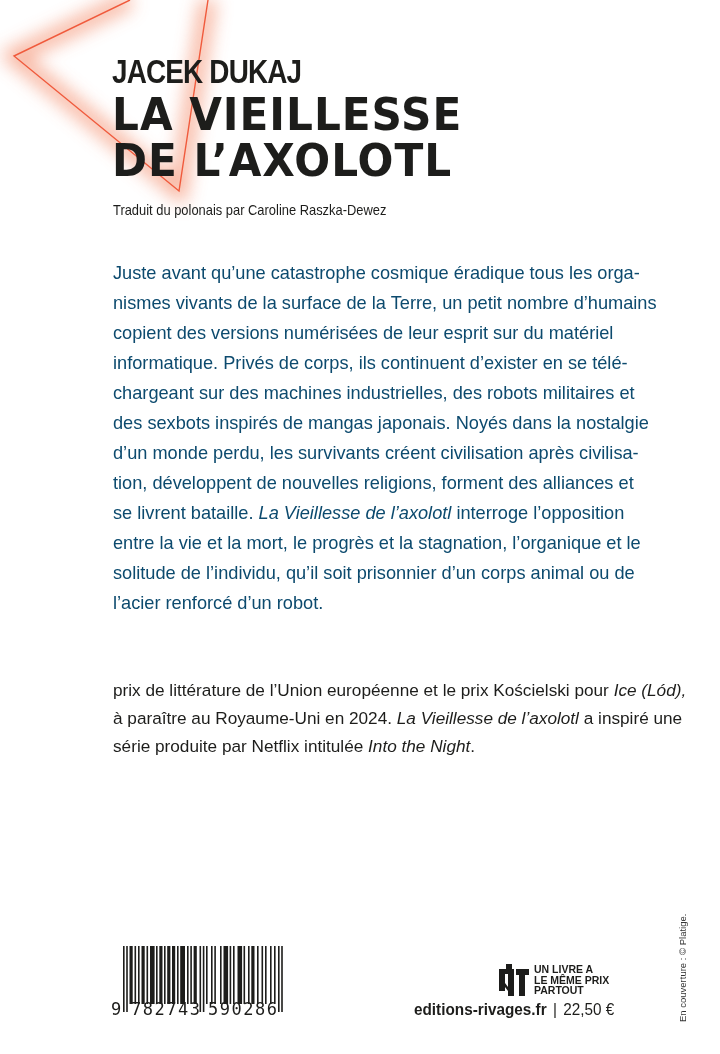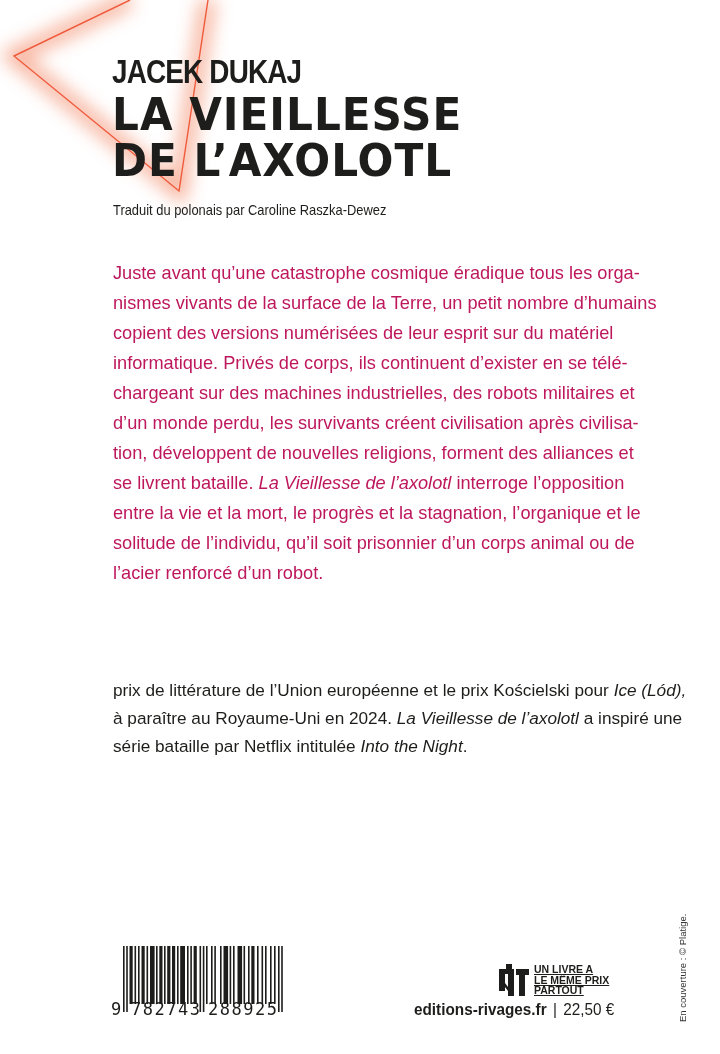--- a/index.html
+++ b/index.html
@@ -6,35 +6,35 @@
     body { width: 720px; height: 1054px; position: relative; overflow: hidden; font-family: "DejaVu Sans", sans-serif; color: #1d1d1b; }
     .page { position: absolute; left: 0; top: 0; width: 720px; height: 1054px; background: #ffffff; }
 
     .triangle-art { position: absolute; left: 0; top: 0; width: 260px; height: 230px; pointer-events: none; }
 
     .author { position: absolute; left: 112px; top: 52px; font-family: "Liberation Sans", sans-serif; font-weight: 700; font-size: 34px; letter-spacing: -1px; line-height: 38px; color: #1d1d1b; transform: scaleX(0.82); transform-origin: left top; white-space: nowrap; }
     .title { position: absolute; left: 112px; top: 92px; font-family: "DejaVu Sans", sans-serif; font-weight: 700; font-size: 44px; line-height: 46px; letter-spacing: 1px; color: #1d1d1b; white-space: nowrap; transform: scaleX(0.96); transform-origin: left top; }
     .title .line { display: block; }
     .translator { position: absolute; left: 113px; top: 201px; font-family: "Liberation Sans", sans-serif; font-size: 15px; color: #1d1d1b; white-space: nowrap; transform: scaleX(0.86); transform-origin: left top; }
 
-    .blurb { position: absolute; left: 113px; top: 258px; width: 494px; font-family: "Liberation Sans", sans-serif; font-size: 18.2px; line-height: 30px; color: #be185d; text-align: justify; }
+    .blurb { position: absolute; left: 113px; top: 258px; width: 494px; font-family: "Liberation Sans", sans-serif; font-size: 18.2px; line-height: 30px; color: #0c4a6e; text-align: justify; }
     .blurb .ln { display: block; text-align: justify; text-align-last: justify; white-space: nowrap; height: 30px; }
     .blurb .ln.last { text-align-last: left; }
 
     .bio { position: absolute; left: 113px; top: 676px; width: 494px; font-family: "Liberation Sans", sans-serif; font-size: 17.2px; line-height: 28px; color: #1d1d1b; }
     .bio .ln { display: block; text-align: justify; text-align-last: justify; white-space: nowrap; height: 28px; }
     .bio .ln.last { text-align-last: left; }
     .bold { font-weight: 700; }
     .it { font-style: italic; }
 
     .barcode { position: absolute; left: 110px; top: 944px; width: 180px; height: 80px; }
     .barcode-digits { position: absolute; font-family: "DejaVu Sans Mono", monospace; font-size: 17px; color: #1d1d1b; top: 1000px; line-height: 18px; white-space: nowrap; }
 
     .publisher-logo { position: absolute; left: 498px; top: 963px; width: 32px; height: 34px; }
-    .promo { position: absolute; left: 534px; top: 964px; font-family: "Liberation Sans", sans-serif; font-weight: 700; font-size: 10.5px; line-height: 10.5px; color: #1d1d1b; white-space: nowrap; text-decoration: underline; }
+    .promo { position: absolute; left: 534px; top: 964px; font-family: "Liberation Sans", sans-serif; font-weight: 700; font-size: 10.5px; line-height: 10.5px; color: #1d1d1b; white-space: nowrap; }
     .promo span { display: block; }
     .footer-line { position: absolute; left: 414px; top: 1000px; font-family: "Liberation Sans", sans-serif; font-size: 17px; color: #1d1d1b; white-space: nowrap; transform: scaleX(0.9); transform-origin: left top; }
     .footer-line .site { font-weight: 700; }
     .footer-line .sep { padding: 0 7px; font-weight: 400; }
     .credit { position: absolute; left: 677px; top: 1022px; font-family: "Liberation Sans", sans-serif; font-size: 9.5px; color: #333333; white-space: nowrap; transform: rotate(-90deg); transform-origin: left top; }
   </style>
 </head>
 <body>
 
 <div class="page">
@@ -59,32 +59,33 @@
   </div>
 
   <div class="translator">Traduit du polonais par Caroline Raszka-Dewez</div>
 
   <div class="blurb">
     <span class="ln">Juste avant qu’une catastrophe cosmique éradique tous les orga-</span>
     <span class="ln">nismes vivants de la surface de la Terre, un petit nombre d’humains</span>
     <span class="ln">copient des versions numérisées de leur esprit sur du matériel</span>
     <span class="ln">informatique. Privés de corps, ils continuent d’exister en se télé-</span>
     <span class="ln">chargeant sur des machines industrielles, des robots militaires et</span>
+    <span class="ln">des sexbots inspirés de mangas japonais. Noyés dans la nostalgie</span>
     <span class="ln">d’un monde perdu, les survivants créent civilisation après civilisa-</span>
     <span class="ln">tion, développent de nouvelles religions, forment des alliances et</span>
     <span class="ln"><span>se livrent bataille. </span><span class="it">La Vieillesse de l’axolotl</span><span> interroge l’opposition</span></span>
     <span class="ln">entre la vie et la mort, le progrès et la stagnation, l’organique et le</span>
     <span class="ln">solitude de l’individu, qu’il soit prisonnier d’un corps animal ou de</span>
     <span class="ln last">l’acier renforcé d’un robot.</span>
   </div>
 
   <div class="bio">
     <span class="ln"><span>prix de littérature de l’Union européenne et le prix Kościelski pour </span><span class="it">Ice (Lód),</span></span>
     <span class="ln"><span>à paraître au Royaume-Uni en 2024. </span><span class="it">La Vieillesse de l’axolotl</span><span> a inspiré une</span></span>
-    <span class="ln last"><span>série bataille par Netflix intitulée </span><span class="it">Into the Night</span><span>.</span></span>
+    <span class="ln last"><span>série produite par Netflix intitulée </span><span class="it">Into the Night</span><span>.</span></span>
   </div>
 
   <svg class="barcode" viewBox="0 0 180 80" xmlns="http://www.w3.org/2000/svg">
     <g fill="#1d1d1b">
 
       <rect x="13" y="2" width="1.6" height="66"></rect>
       <rect x="16.2" y="2" width="1.6" height="66"></rect>
 
       <rect x="19.5" y="2" width="3.2" height="58"></rect>
       <rect x="24.5" y="2" width="1.6" height="58"></rect>
@@ -122,21 +123,21 @@
       <rect x="155" y="2" width="1.6" height="58"></rect>
       <rect x="160" y="2" width="1.6" height="58"></rect>
       <rect x="164" y="2" width="1.6" height="58"></rect>
 
       <rect x="168" y="2" width="1.6" height="66"></rect>
       <rect x="171.2" y="2" width="1.6" height="66"></rect>
     </g>
   </svg>
   <span class="barcode-digits" style="left:111px;">9</span>
   <span class="barcode-digits" style="left:131px; letter-spacing:1.5px;">782743</span>
-  <span class="barcode-digits" style="left:208px; letter-spacing:1.5px;">288925</span>
+  <span class="barcode-digits" style="left:208px; letter-spacing:1.5px;">590286</span>
 
   <svg class="publisher-logo" viewBox="0 0 32 34" xmlns="http://www.w3.org/2000/svg">
     <path d="M1 6 L8 6 L8 1 L14 1 L14 6 L16 6 L16 33 L10 33 L10 28 L7 24 L7 28 L1 28 Z M7 11 L7 20 L10 24 L10 11 Z" fill="#1d1d1b" fill-rule="evenodd"></path>
     <path d="M18 6 L31 6 L31 12 L27 12 L27 33 L21 33 L21 12 L18 12 Z" fill="#1d1d1b"></path>
   </svg>
   <div class="promo">
     <span>UN LIVRE A</span>
     <span>LE MÊME PRIX</span>
     <span>PARTOUT</span>
   </div>

